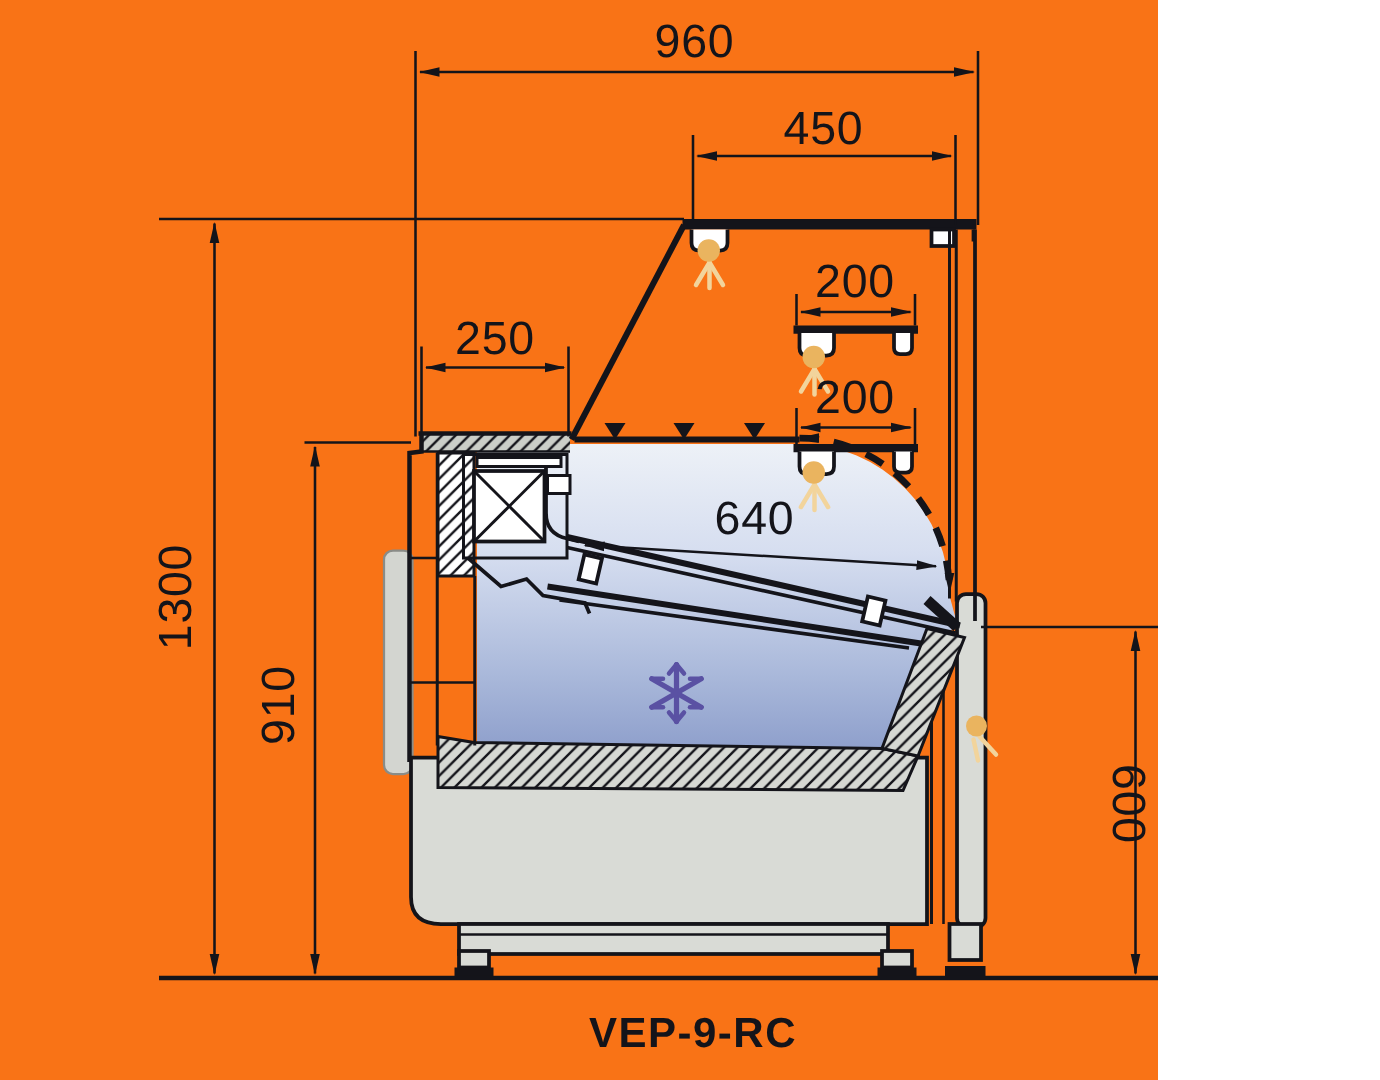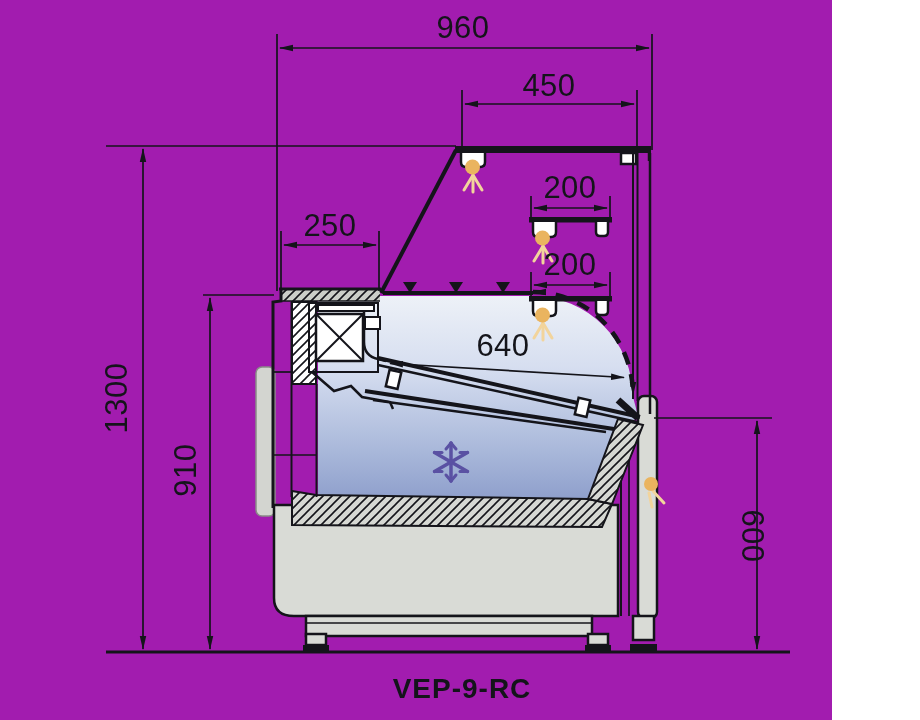--- a/index.html
+++ b/index.html
@@ -1,16 +1,16 @@
 <!DOCTYPE html>
 <html><head>
 <meta charset="utf-8">
 <style>
   html,body{margin:0;padding:0;background:#ffffff;}
-  #stage{position:relative;width:832px;height:720px;background:#a21caf;overflow:hidden;
+  #stage{position:relative;width:772px;height:720px;background:#f97316;overflow:hidden;
          font-family:"Liberation Sans", sans-serif;}
   svg{display:block;}
   text{fill:#14141a;}
   .dimtxt{font-size:31px;font-weight:500;letter-spacing:0.5px;}
   .modeltxt{font-size:28px;font-weight:700;letter-spacing:1px;}
   .thin{stroke:#14141a;stroke-width:1.7;fill:none;}
   .ext{stroke:#14141a;stroke-width:1.7;fill:none;}
   .ln2{stroke:#14141a;stroke-width:2;fill:none;}
   .ln25{stroke:#14141a;stroke-width:2.5;fill:none;}
   .ln3{stroke:#14141a;stroke-width:3;fill:none;}

